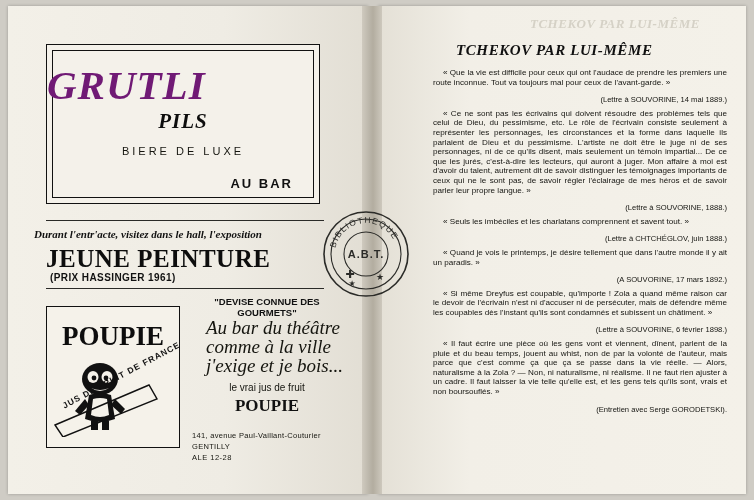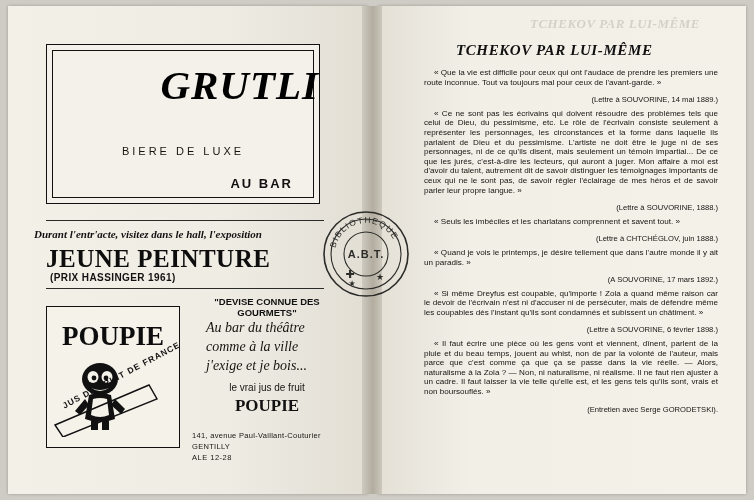--- a/index.html
+++ b/index.html
@@ -63,27 +63,27 @@
     left: 5px;
     top: 5px;
     right: 5px;
     bottom: 5px;
     border: 1px solid #111;
   }
   .grutli {
     position: absolute;
     top: 16px;
     left: 0; right: 0;
-    text-align: right;
+    text-align: left;
     font-family: "Liberation Serif", serif;
     font-style: italic;
     font-weight: bold;
     font-size: 41px;
     letter-spacing: 1px;
-    color: #000000;
+    color: #701a75;
   }
   .pils {
     position: absolute;
     top: 64px;
     left: 0; right: 0;
     text-align: center;
     font-family: "Liberation Serif", serif;
     font-style: italic;
     font-weight: bold;
     font-size: 21px;
@@ -208,21 +208,21 @@
     font-weight: bold;
     color: #111;
   }
   .script {
     position: absolute;
     left: 206px;
     top: 318px;
     width: 140px;
     font-family: "Liberation Serif", serif;
     font-style: italic;
-    font-size: 14px;
+    font-size: 19px;
     line-height: 19px;
     color: #15150f;
   }
   .vrai-jus {
     position: absolute;
     left: 192px;
     top: 382px;
     width: 150px;
     text-align: center;
     font-size: 10px;
@@ -280,21 +280,21 @@
     top: 16px;
     font-family: "Liberation Serif", serif;
     font-style: italic;
     font-weight: bold;
     font-size: 13px;
     letter-spacing: 0.5px;
     color: #d5d1c6;
   }
   .col {
     position: absolute;
-    left: 424px;
+    left: 433px;
     top: 68px;
     width: 294px;
     font-size: 8.1px;
     line-height: 9.6px;
     text-align: justify;
     color: #141410;
   }
   .col p {
     margin: 0 0 4px 0;
     text-indent: 10px;
@@ -312,20 +312,21 @@
 
 <div class="page">
 
   <div class="sheet sheet-left"></div>
   <div class="sheet sheet-right"></div>
   <div class="gutter"></div>
 
   <div class="ad-frame">
     <div class="ad-frame-inner"></div>
     <div class="grutli">GRUTLI</div>
+    <div class="pils">PILS</div>
     <div class="biere">BIERE DE LUXE</div>
     <div class="aubar">AU BAR</div>
   </div>
 
   <div class="rule-left rule-a"></div>
 
   <div class="entracte">Durant l'entr'acte, visitez dans le hall, l'exposition</div>
   <div class="jeune">JEUNE PEINTURE</div>
   <div class="prix">(PRIX HASSINGER 1961)</div>
 

